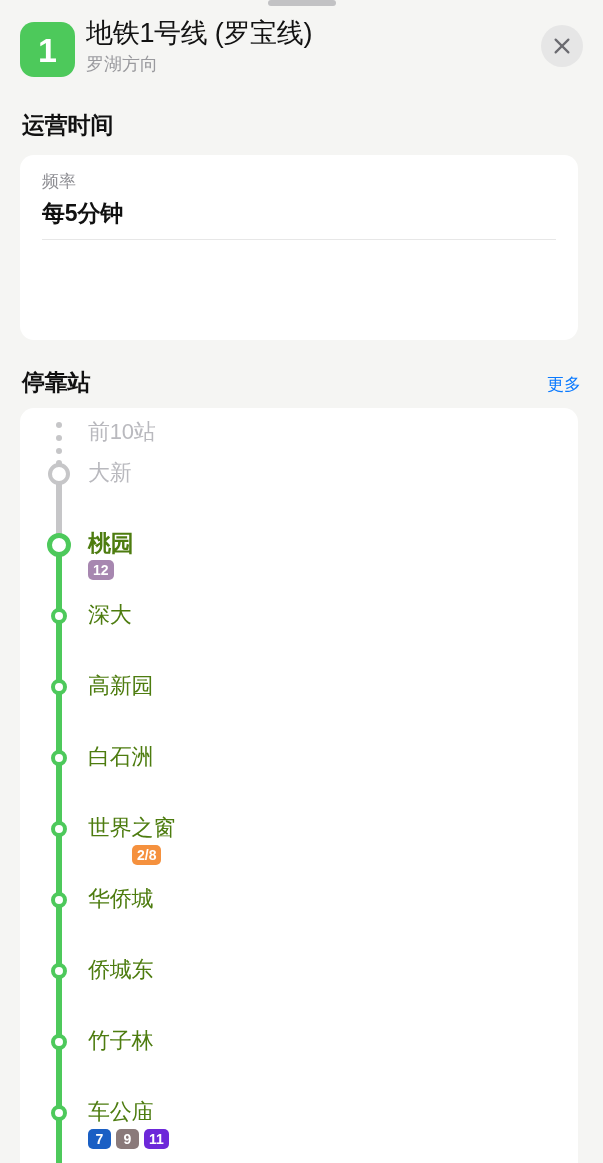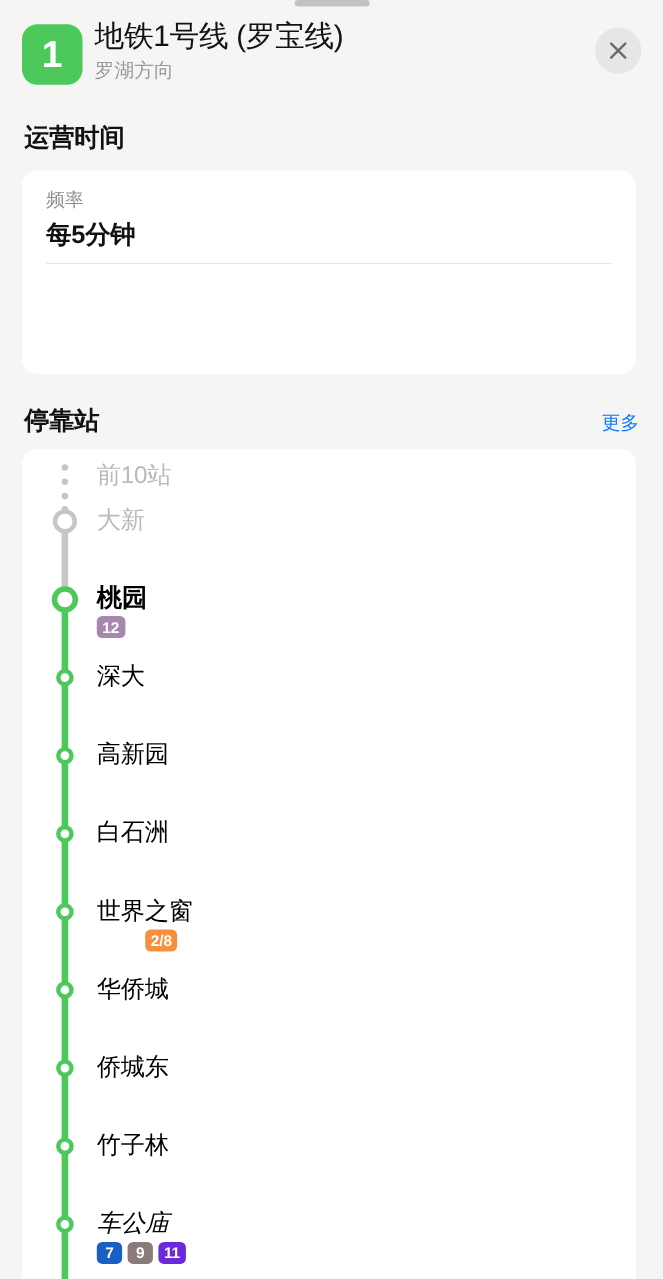--- a/index.html
+++ b/index.html
@@ -238,21 +238,21 @@
     left: 31px;
     top: -8px;
     width: 16px;
     height: 16px;
     border: 4px solid #4dc95b;
   }
   .stop-label {
     position: absolute;
     left: 68px;
     font-size: 22px;
-    color: #000000;
+    color: #4d7c0f;
     line-height: 28px;
     letter-spacing: -0.2px;
     white-space: nowrap;
   }
   .stop-label.dim { color: #b9b9be; }
   .stop-label.major { font-weight: 700; font-size: 23px; }
 
   .badges {
     position: absolute;
     left: 68px;
@@ -359,21 +359,21 @@
       <div class="stop-row" style="top: 563px;">
         <div class="marker marker-minor"></div>
         <div class="stop-label" style="top: -15px;">侨城东</div>
       </div>
       <div class="stop-row" style="top: 634px;">
         <div class="marker marker-minor"></div>
         <div class="stop-label" style="top: -15px;">竹子林</div>
       </div>
       <div class="stop-row" style="top: 705px;">
         <div class="marker marker-minor"></div>
-        <div class="stop-label" style="top: -15px; font-style: italic;">车公庙</div>
+        <div class="stop-label" style="top: -15px;">车公庙</div>
         <div class="badges" style="top: 16px;">
           <span class="badge" style="background: rgb(26, 95, 196);">7</span>
           <span class="badge" style="background: rgb(138, 122, 122);">9</span>
           <span class="badge" style="background: #6d28d9;">11</span>
         </div>
       </div>
     </div>
 </div>
 
 </body></html>

